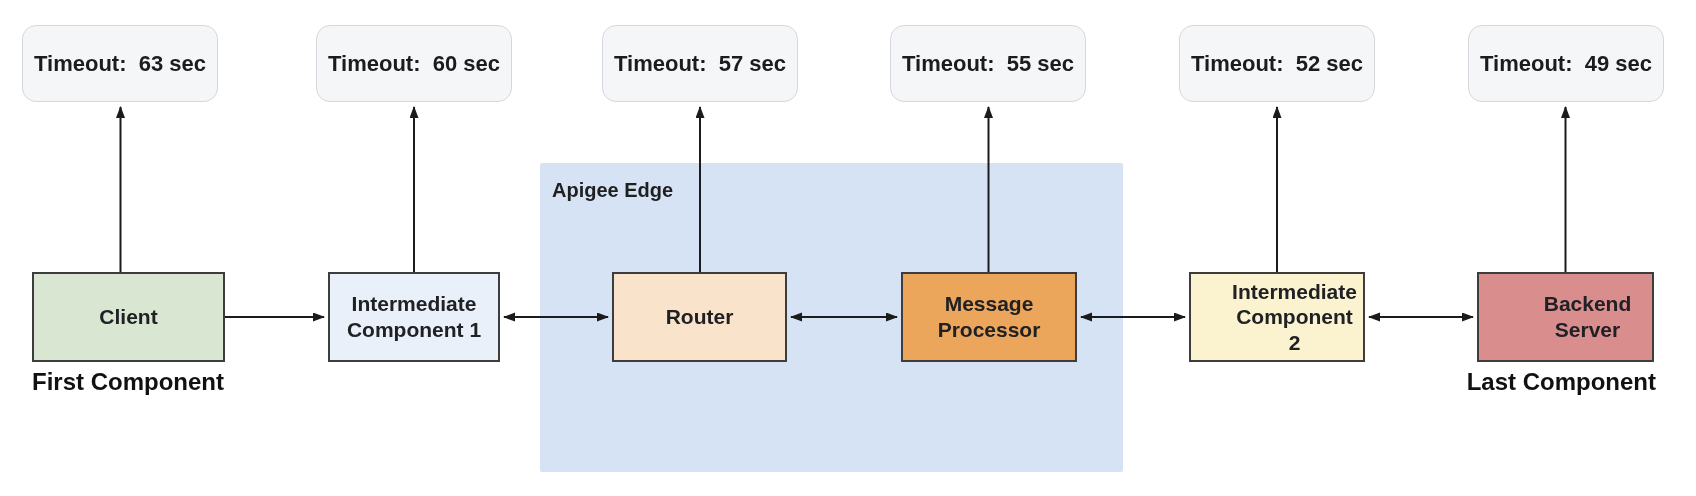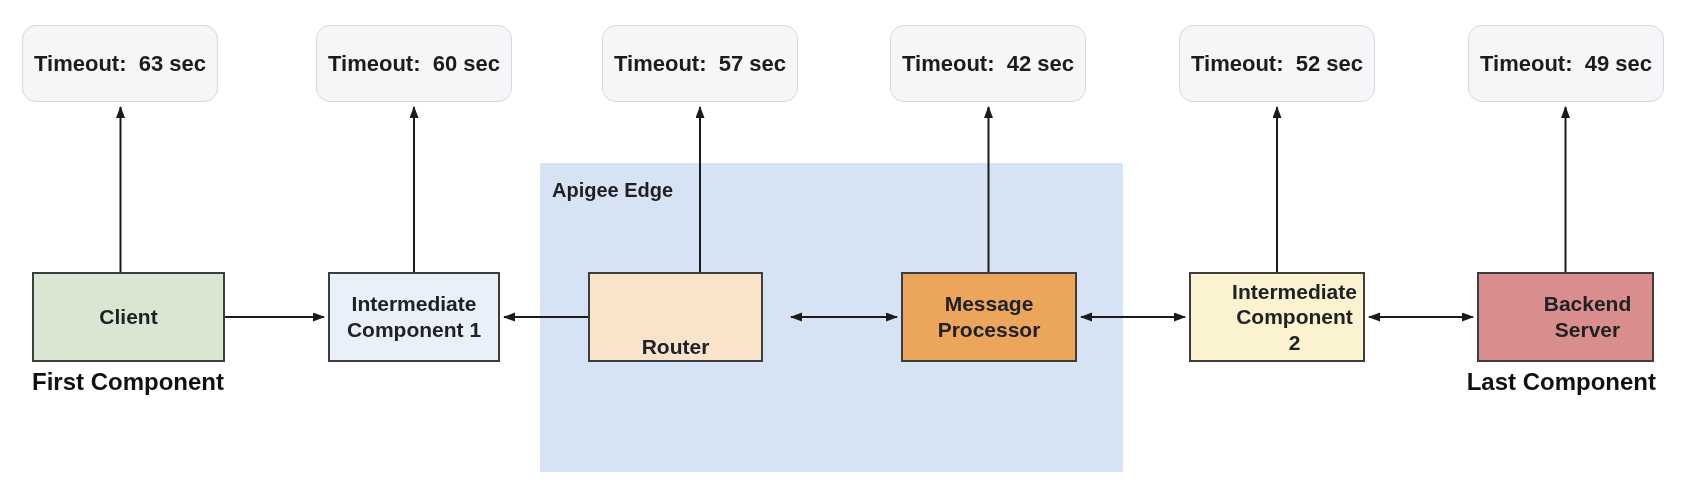--- a/index.html
+++ b/index.html
@@ -128,36 +128,36 @@
   <div class="callout" style="left:22px">
       <span>Timeout:  63 sec</span>
     </div>
   <div class="callout" style="left:316px">
       <span>Timeout:  60 sec</span>
     </div>
   <div class="callout" style="left:602px">
       <span>Timeout:  57 sec</span>
     </div>
   <div class="callout" style="left:890px">
-      <span>Timeout:  42 sec</span>
+      <span>Timeout:  55 sec</span>
     </div>
   <div class="callout" style="left:1179px">
       <span>Timeout:  52 sec</span>
     </div>
   <div class="callout" style="left:1468px">
       <span>Timeout:  49 sec</span>
     </div>
 
   <div class="comp" style="left: 32px; width: 193px; background: rgb(217, 231, 210);">
       <span>Client</span>
     </div>
   <div class="comp" style="left: 328px; width: 172px; background: rgb(233, 240, 250);">
       <span>Intermediate Component 1</span>
     </div>
-  <div class="comp" style="left: 588px; width: 175px; background: rgb(249, 228, 203); align-items: flex-end;">
+  <div class="comp" style="left: 612px; width: 175px; background: rgb(249, 228, 203);">
       <span>Router</span>
     </div>
   <div class="comp" style="left: 901px; width: 176px; background: rgb(235, 166, 92);">
       <span>Message Processor</span>
     </div>
   <div class="comp" style="left: 1189px; width: 176px; background: rgb(251, 242, 208); padding-left: 35px;">
       <span>Intermediate Component 2</span>
     </div>
   <div class="comp" style="left: 1477px; width: 177px; background: rgb(218, 141, 141); padding-left: 44px;">
       <span>Backend Server</span>

